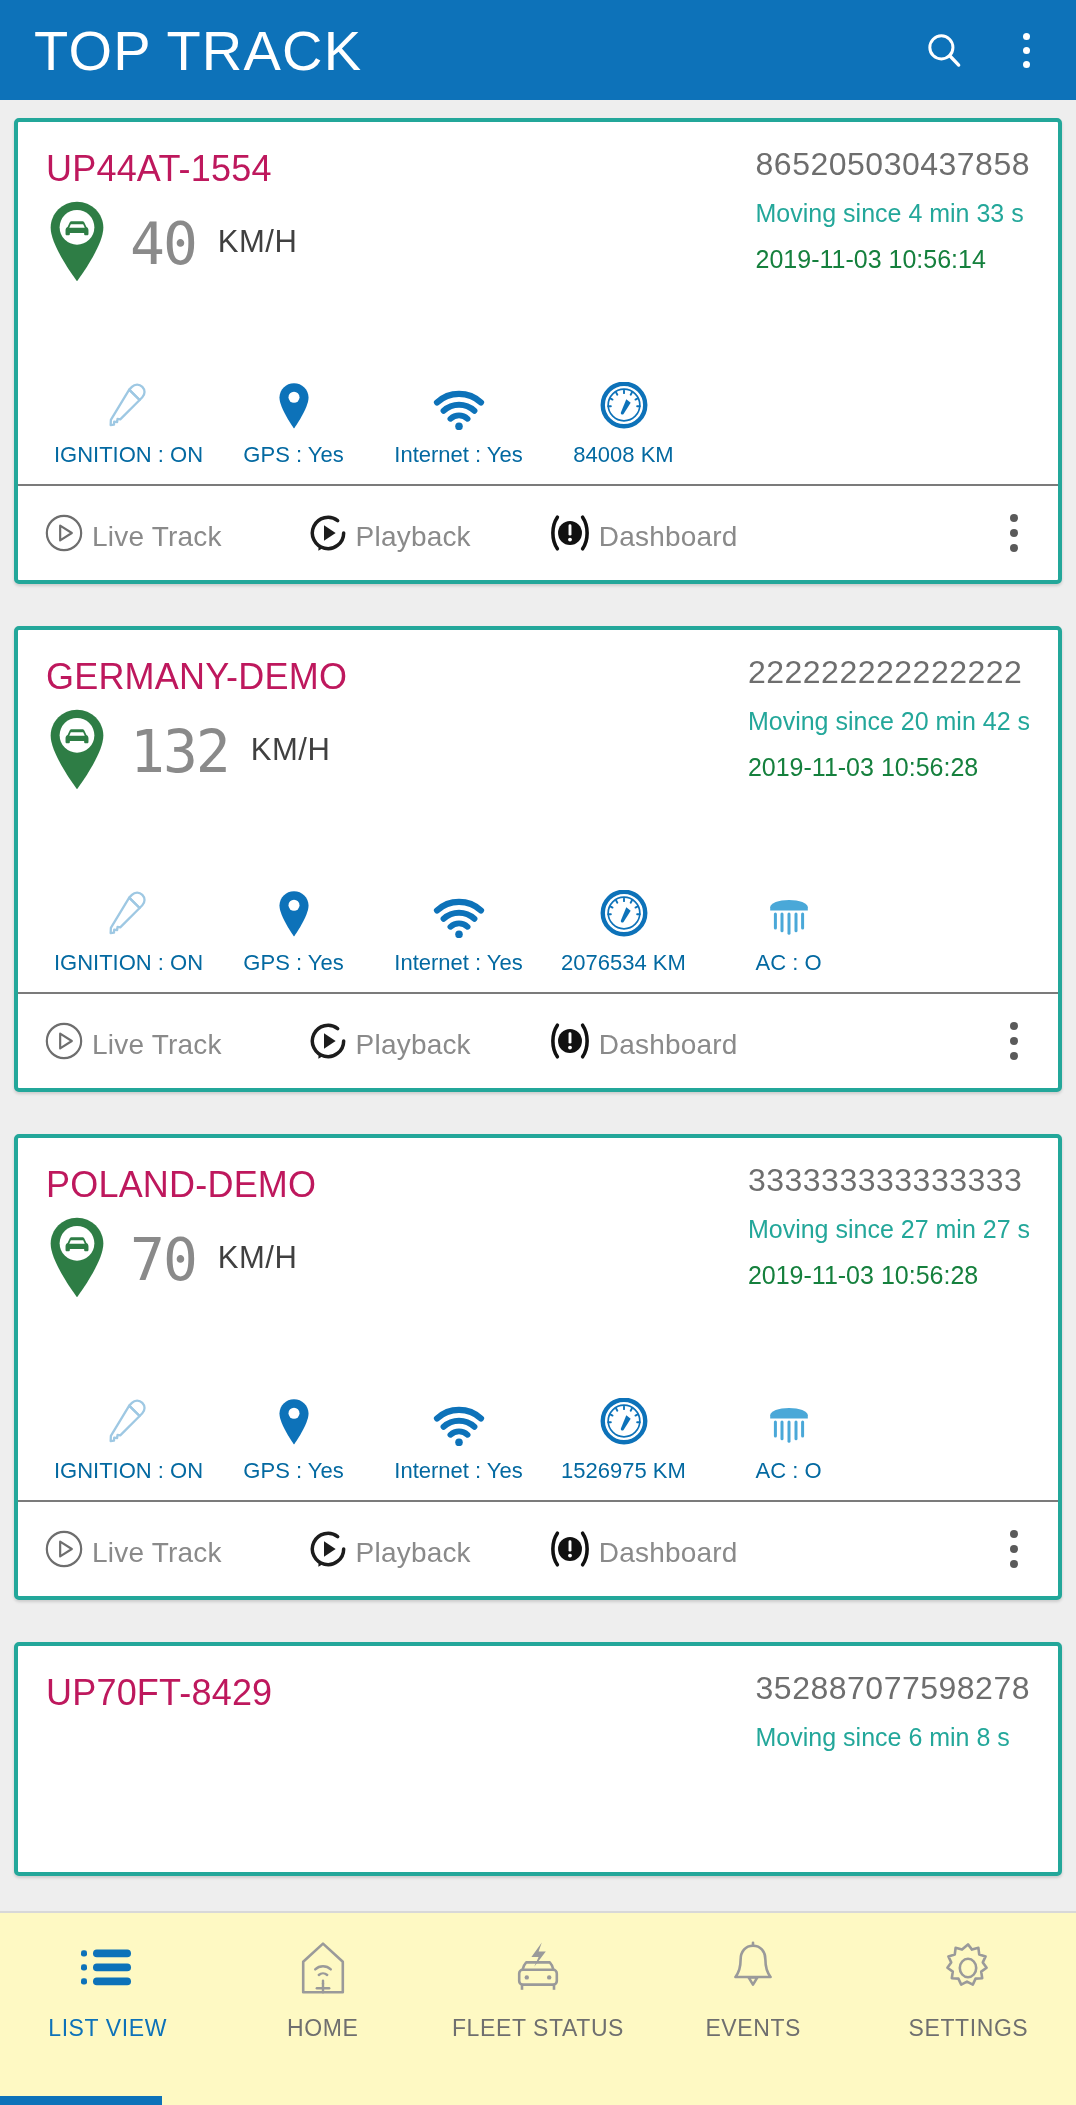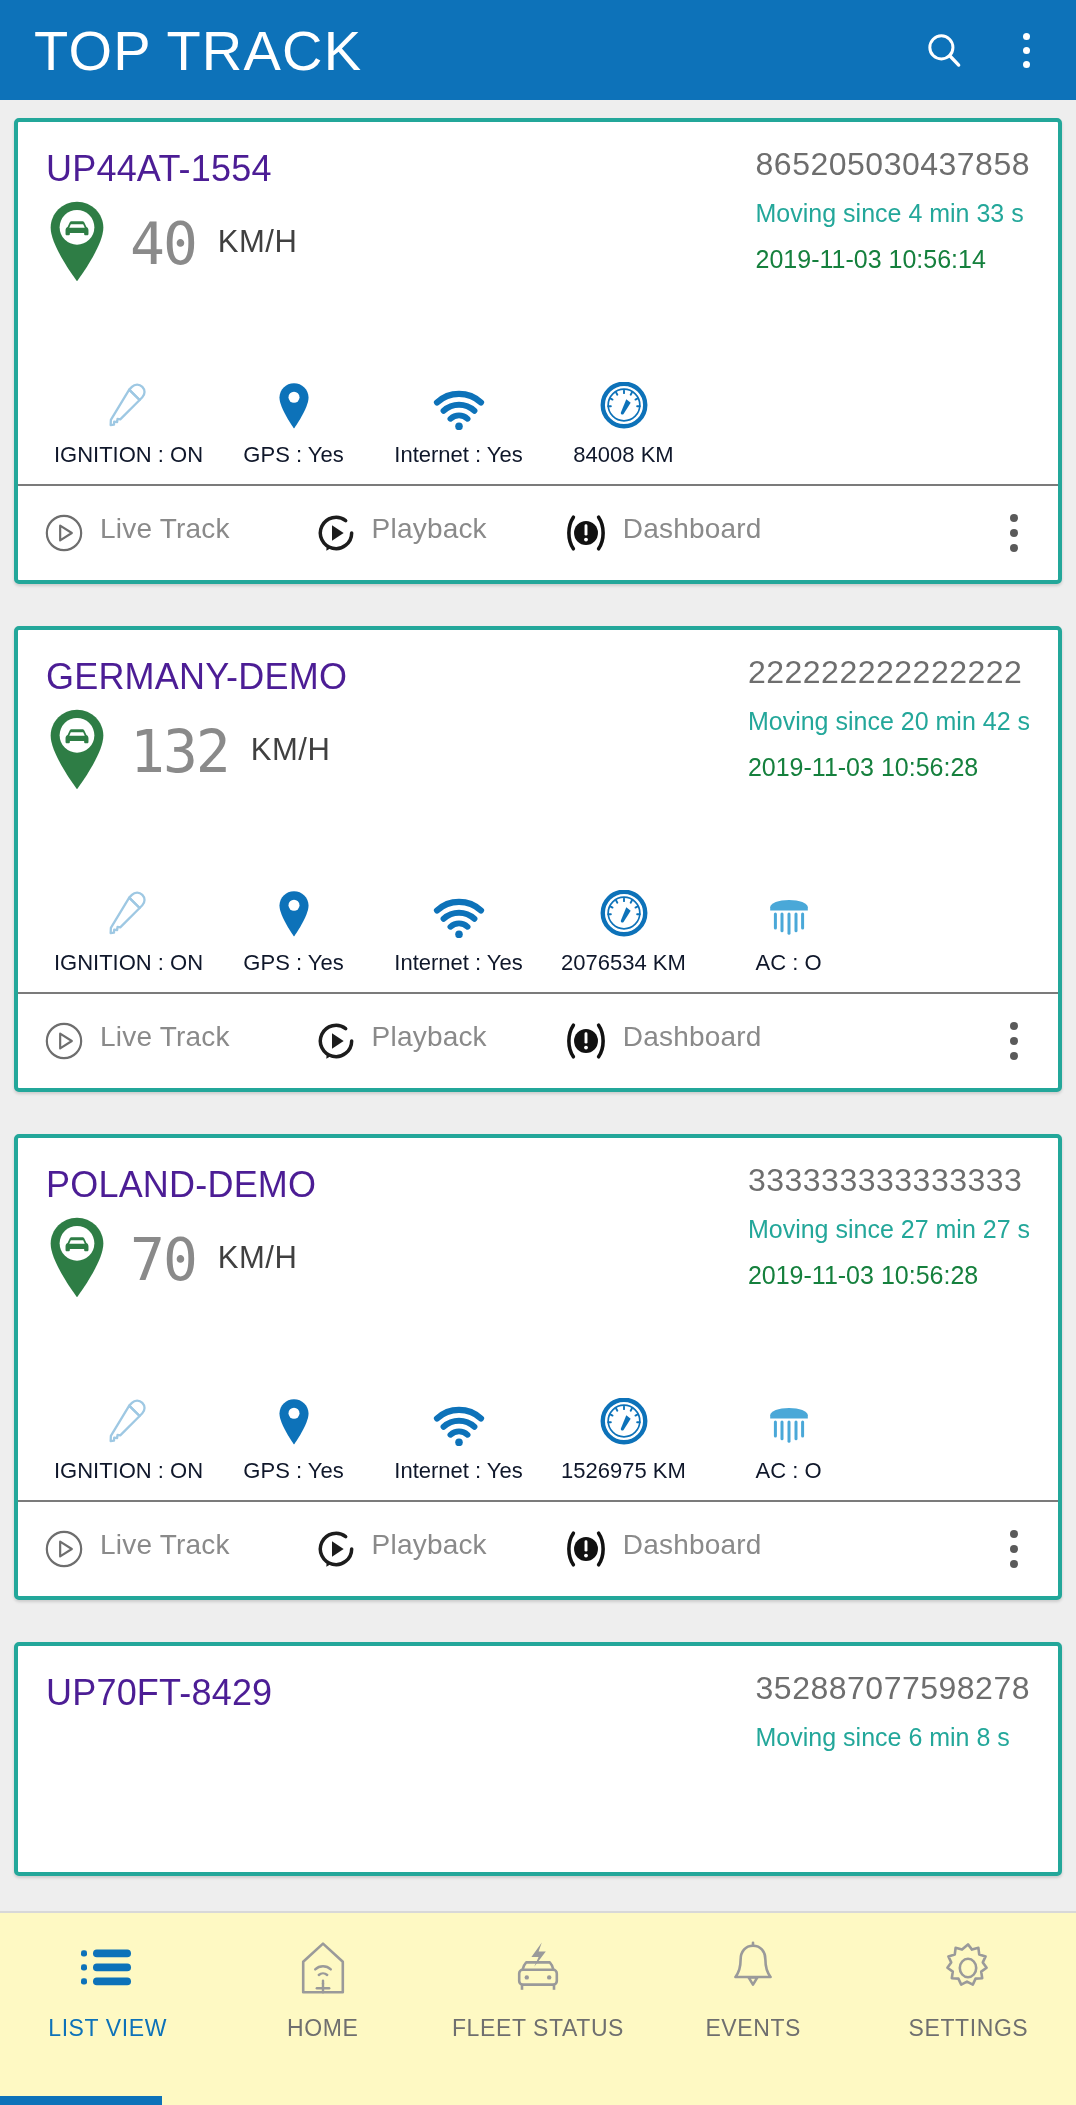--- a/index.html
+++ b/index.html
@@ -35,21 +35,21 @@
     border: 4px solid #23a79a;
     border-radius: 5px;
     margin-bottom: 42px;
     box-shadow: 0 2px 3px rgba(0,0,0,0.14);
     overflow: hidden;
   }
   .card-body { padding: 22px 28px 0 28px; position: relative; }
 
   .row-top { display: flex; align-items: flex-start; }
   .veh-name {
-    font-size: 36px; color: #4c1d95; font-weight: 400;
+    font-size: 36px; color: #be185d; font-weight: 400;
     letter-spacing: .2px; white-space: nowrap; padding-top: 4px;
   }
   .right-col { margin-left: auto; text-align: left; padding-top: 2px; }
   .imei { font-size: 32px; color: #6e6e6e; letter-spacing: .5px; white-space: nowrap; }
   .moving { font-size: 25px; color: #23a79a; margin-top: 16px; white-space: nowrap; }
   .stamp  { font-size: 25px; color: #15803d; margin-top: 17px; white-space: nowrap; }
 
   
   .speed-block {
     position: absolute; left: 28px; top: 78px;
@@ -67,27 +67,27 @@
   .status-strip {
     display: flex; align-items: flex-end;
     margin-top: 108px; padding-bottom: 16px;
     overflow: hidden; white-space: nowrap;
   }
   .stat {
     flex: none; width: 165px;
     display: flex; flex-direction: column; align-items: center; gap: 12px;
   }
   .stat-ico { height: 48px; display: flex; align-items: flex-end; justify-content: center; }
-  .stat-lbl { font-size: 22px; color: #0f172a; white-space: nowrap; }
+  .stat-lbl { font-size: 22px; color: #0369a1; white-space: nowrap; }
 
   .divider { height: 2px; background: #7b7b7b; margin: 0; }
 
   
   .actions { display: flex; align-items: center; height: 94px; padding: 0 26px; }
-  .act { display: flex; align-items: flex-start; gap: 16px; }
+  .act { display: flex; align-items: flex-end; gap: 8px; }
   .act-lbl { font-size: 28px; color: #8a8a8a; letter-spacing: .2px; white-space: nowrap; }
   .sp1 { width: 86px; } .sp2 { width: 78px; }
   .kebab-dark { margin-left: auto; display: flex; flex-direction: column; gap: 7px; padding: 6px 14px; }
   .kebab-dark i { width: 8px; height: 8px; border-radius: 50%; background: #5a5a5a; display: block; }
 
   
   .bottomnav {
     position: absolute; left: 0; right: 0; bottom: 0; height: 194px;
     background: #fef9c3; border-top: 2px solid #d8d8d8;
     display: flex; align-items: flex-start; padding-top: 26px;

